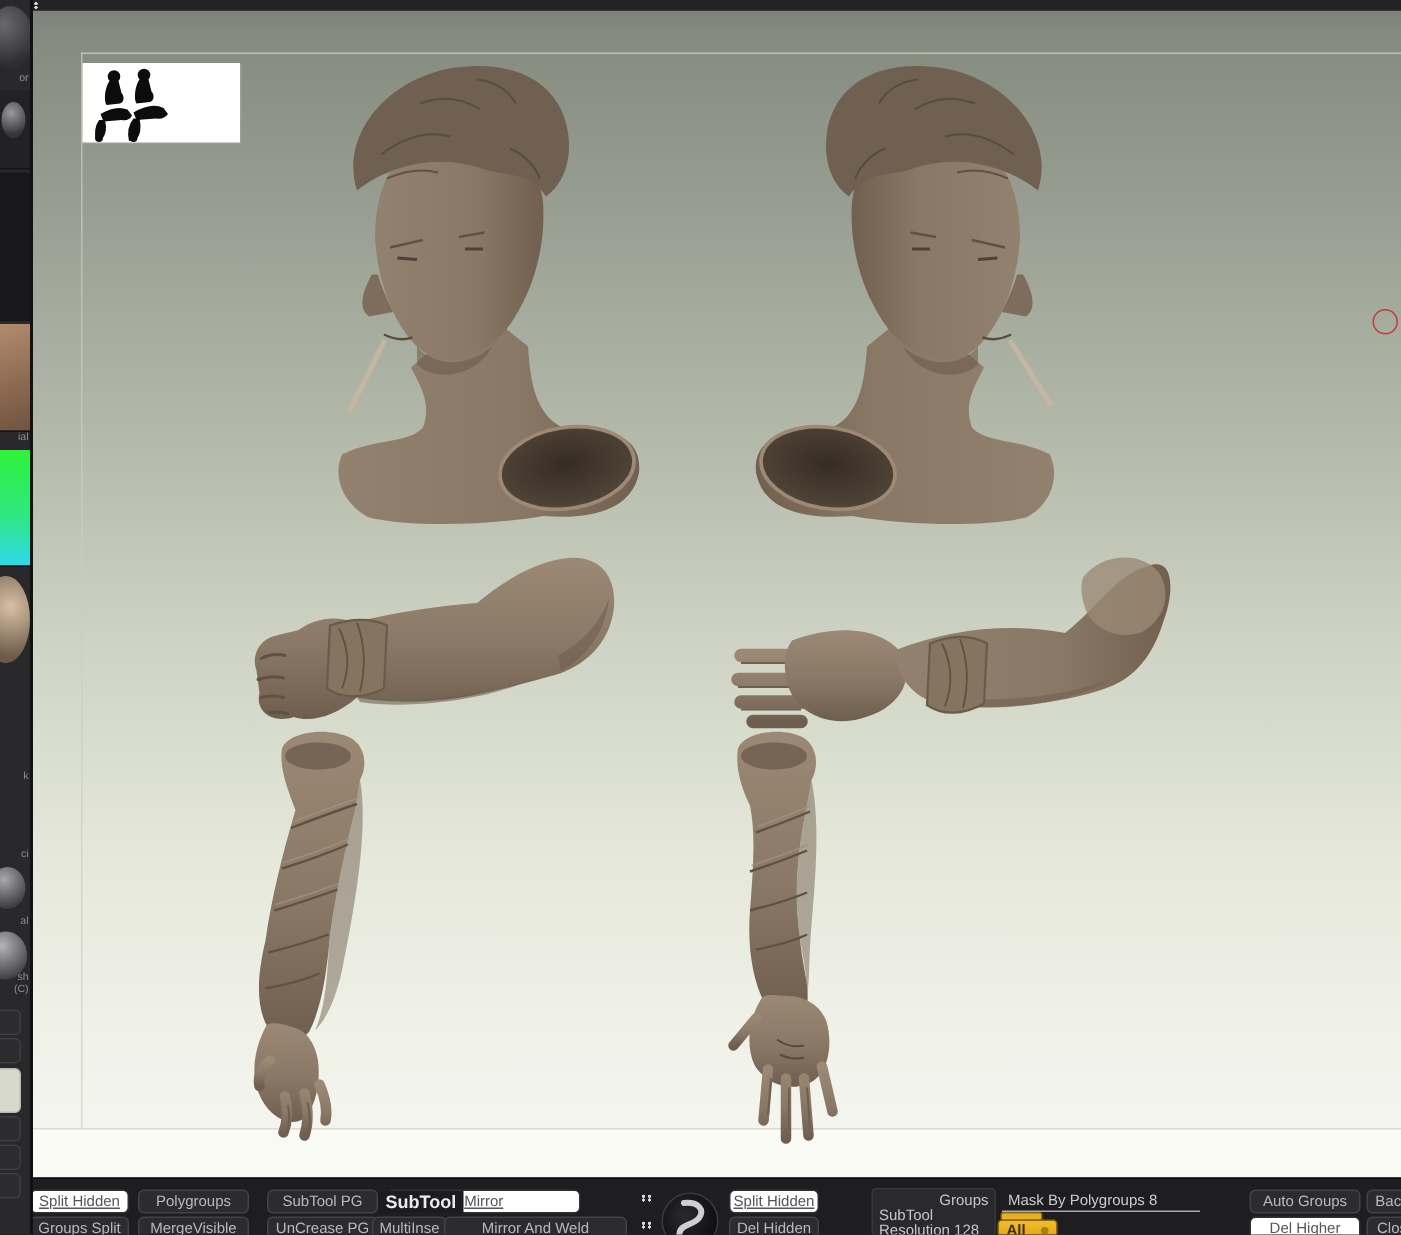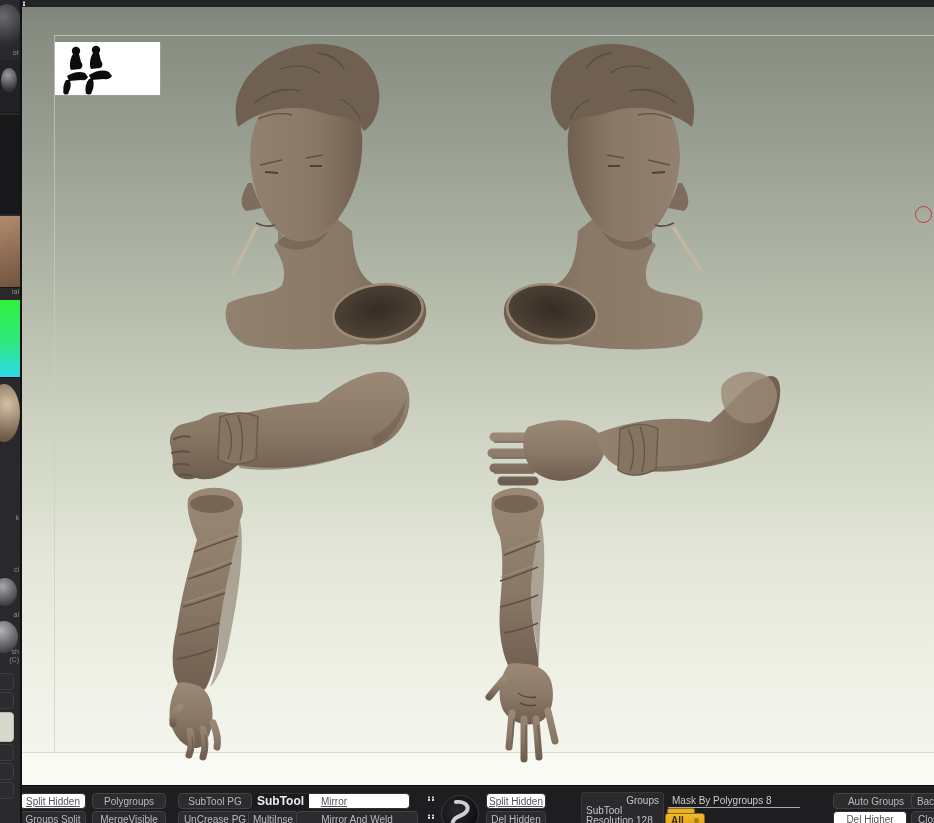--- a/index.html
+++ b/index.html
@@ -252,21 +252,21 @@
   </div>
 
   <div id="cursor-ring"></div>
 </div>
 
 <div id="bottombar">
 
   <div class="btn dis r1" style="left:20px;width:66px;">Split Hidden</div>
   <div class="btn r1" style="left:92px;width:74px;">Polygroups</div>
   <div class="btn r1" style="left:178px;width:74px;">SubTool PG</div>
-  <div class="btn dis r1" style="left:258px;width:152px;z-index:3;">Mirror</div>
+  <div class="btn dis r1" style="left:258px;width:129px;z-index:3;">Mirror</div>
   <div id="subtool-title">SubTool</div>
 
   <div class="btn r2" style="left:20px;width:66px;">Groups Split</div>
   <div class="btn r2" style="left:92px;width:74px;">MergeVisible</div>
   <div class="btn r2" style="left:178px;width:74px;">UnCrease PG</div>
   <div class="btn r2" style="left:248px;width:50px;">MultiInse</div>
   <div class="btn r2" style="left:296px;width:122px;z-index:2;">Mirror And Weld</div>
 
   <span class="dots-ico winctl" style="top:10px;"></span>
   <span class="dots-ico winctl" style="top:28px;"></span>
@@ -287,17 +287,17 @@
 
   <div id="mask-slider-label">Mask By Polygroups 8</div>
   <div id="mask-slider-track"></div>
   <div id="mask-slider-handle"></div>
 
   <div id="all-btn">
     <span>All</span>
     <span id="all-dot"></span>
   </div>
 
-  <div class="btn r1" style="left:833px;width:86px;">Auto Groups</div>
+  <div class="btn r1" style="left:833px;width:74px;">Auto Groups</div>
   <div class="btn r1" style="left:911px;width:34px;">Back</div>
   <div class="btn dis r2" style="left:833px;width:74px;">Del Higher</div>
   <div class="btn r2" style="left:911px;width:34px;">Clos</div>
 </div>
 
 </body></html>

